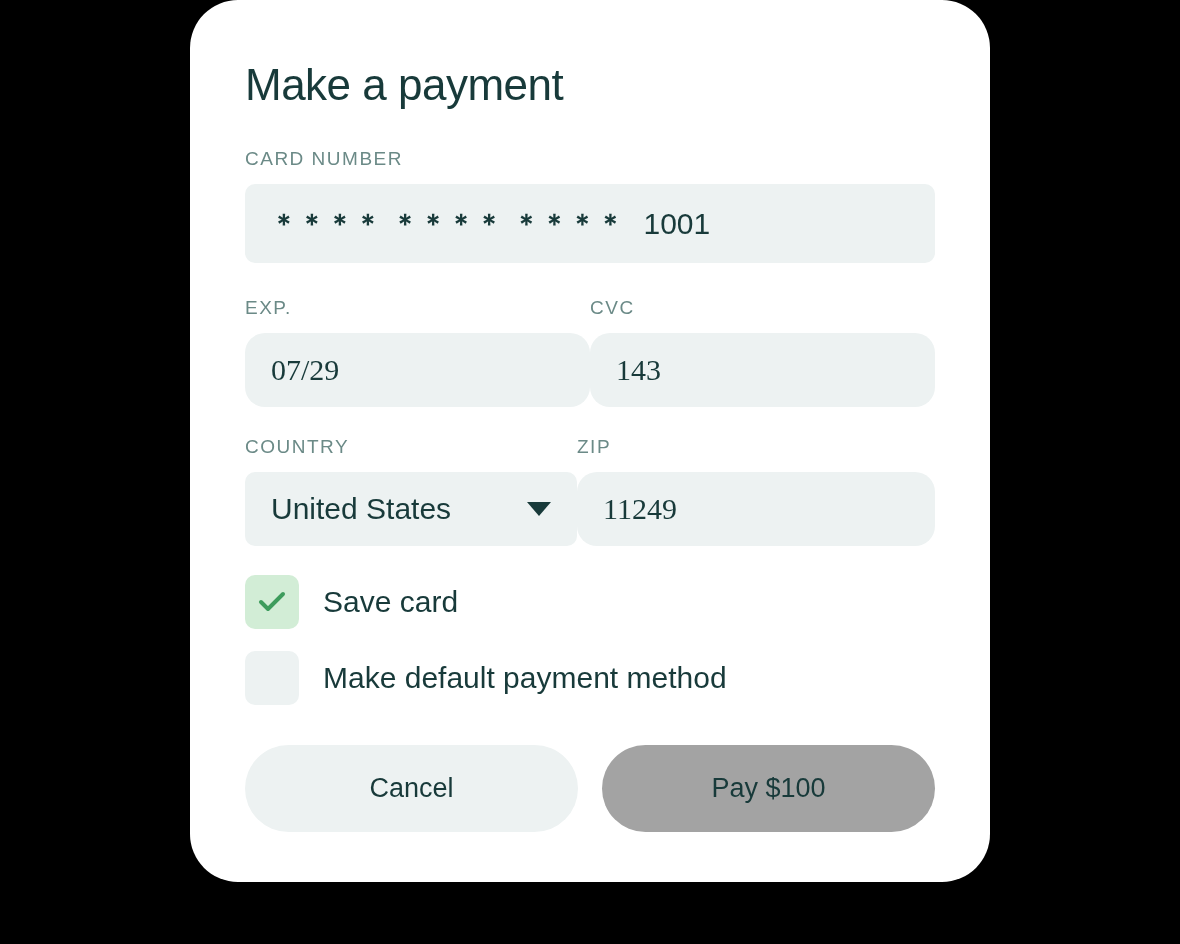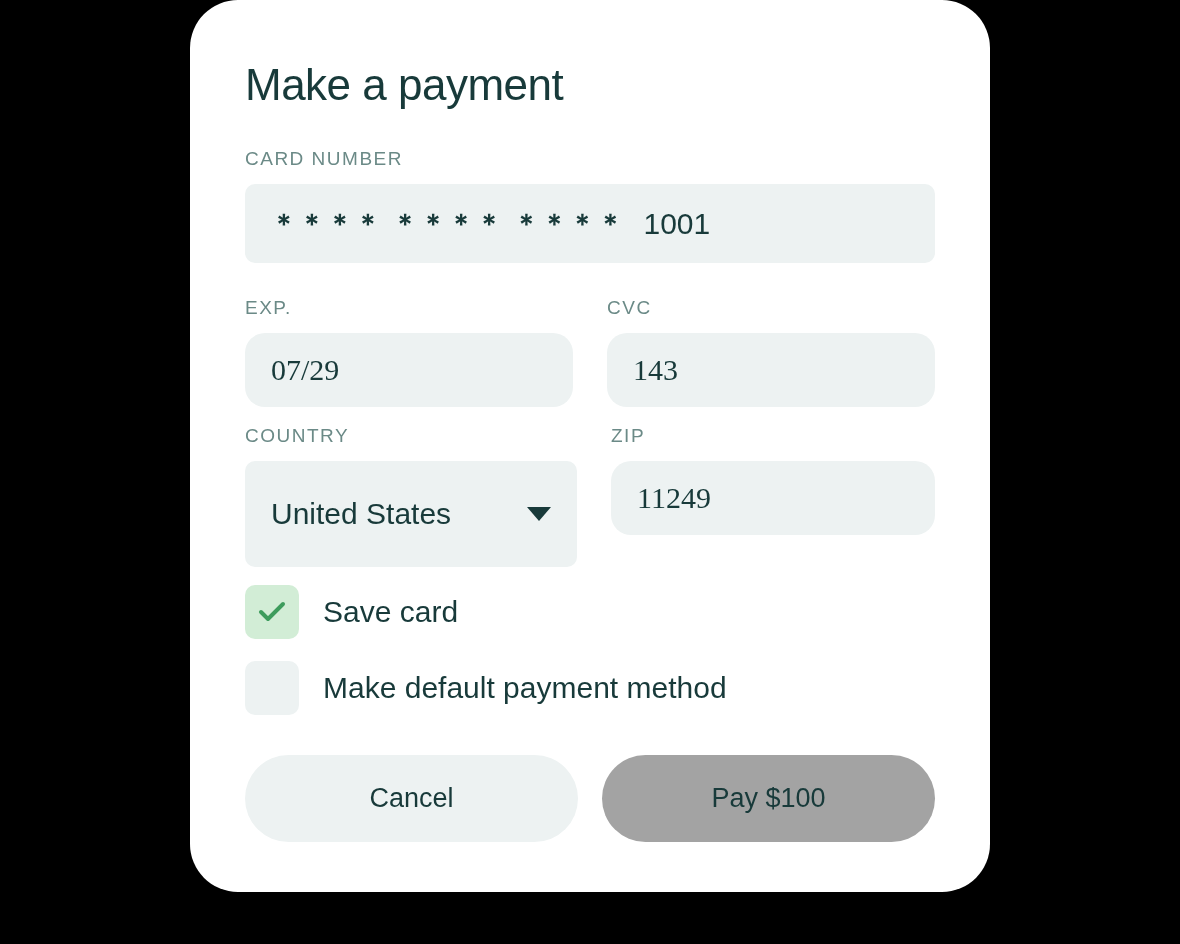--- a/index.html
+++ b/index.html
@@ -73,42 +73,41 @@
       font-size: 26px;
       font-weight: 600;
     }
     
     .card-last {
       font-weight: 400;
     }
     
     .row {
       display: flex;
-      gap: 34px;
-      margin-bottom: 18px;
+      margin-bottom: 29px;
       justify-content: flex-end;
     }
     
     .col {
       flex: 1;
     }
     
     .col-country {
       width: 332px;
       flex: none;
     }
     
     .col-zip {
       flex: 1;
     }
     
     .select-wrapper {
       background: #edf2f2;
       border-radius: 10px;
-      padding: 36px 26px;
+      padding: 20px 26px;
       font-size: 30px;
       color: #183a3a;
       display: flex;
       align-items: center;
       justify-content: space-between;
       cursor: pointer;
     }
     
     .chevron-down {
       width: 0;

